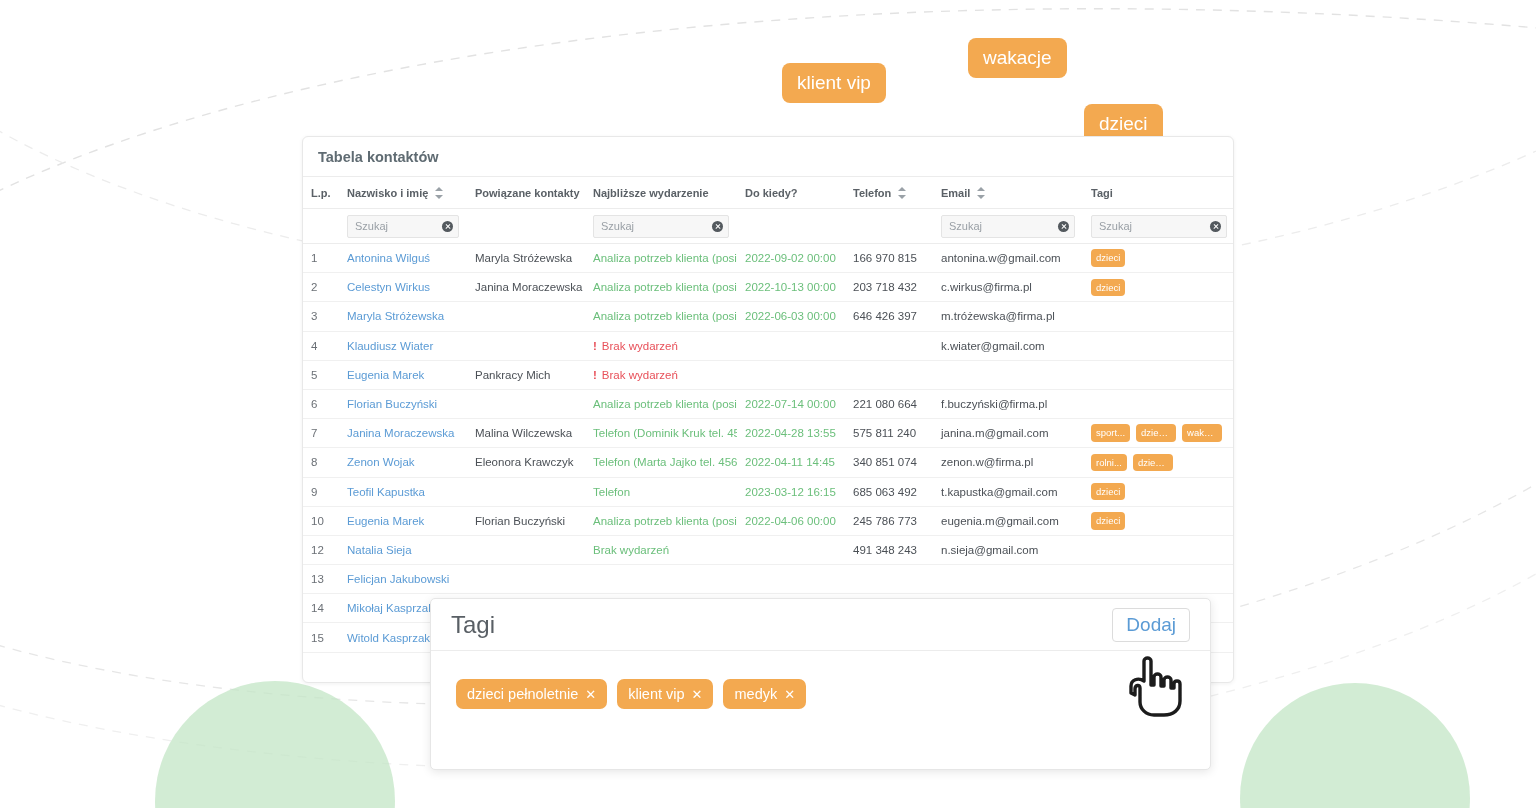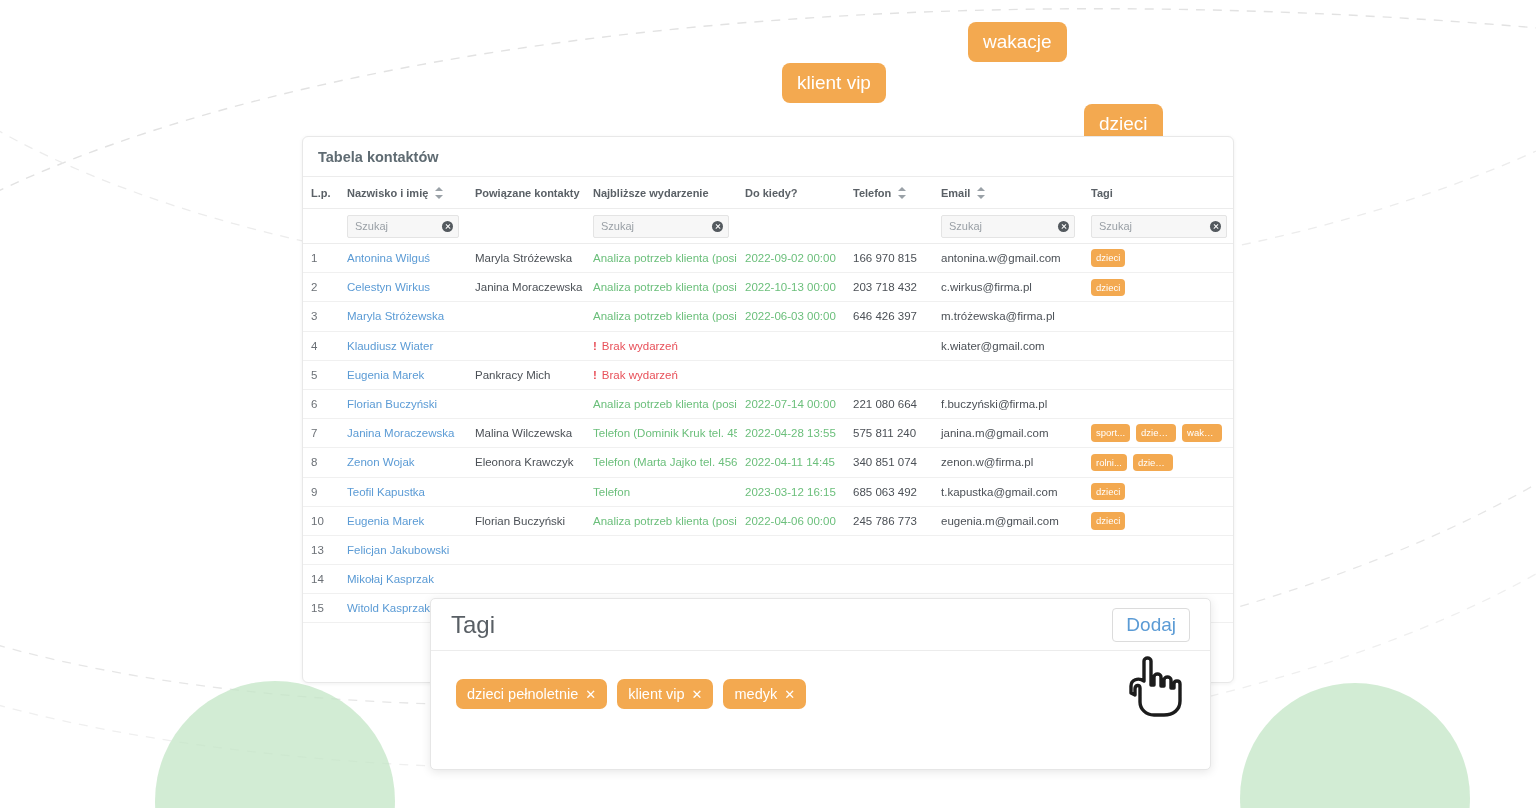--- a/index.html
+++ b/index.html
@@ -84,21 +84,21 @@
     max-width:40px; overflow:hidden; text-overflow:ellipsis; white-space:nowrap;
     display:inline-block;
   }
 
   
   .float-tag {
     position:absolute; background:#f3a950; color:#fff;
     border-radius:8px; font-size:19px; padding:9px 15px; white-space:nowrap;
   }
   #ft0 { left:782px; top:63px; }
-  #ft1 { left:968px; top:22px; }
+  #ft1 { left:968px; top:38px; }
   #ft2 { left:1084px; top:104px; }
 
   
   .modal {
     position:absolute; left:430px; top:598px; width:781px; height:172px;
     background:#fff; border:1px solid #e6e6e6; border-radius:5px;
     box-shadow:0 2px 10px rgba(0,0,0,.10);
     overflow:hidden;
   }
   .modal-head {
@@ -361,20 +361,32 @@
             <td class="c-name">Eugenia Marek</td>
             <td class="c-rel">Florian Buczyński</td>
             <td class="c-green">Analiza potrzeb klienta (posiada</td>
             <td class="c-green">2022-04-06 00:00</td>
             <td class="">245 786 773</td>
             <td class="">eugenia.m@gmail.com</td>
             <td>
               <div class="tagcell">
                 <span class="pill">dzieci</span>
               </div>
+            </td>
+          </tr>
+          <tr>
+            <td class="c-idx">12</td>
+            <td class="c-name">Natalia Sieja</td>
+            <td class="c-rel"></td>
+            <td class="c-green">Brak wydarzeń</td>
+            <td class="c-green"></td>
+            <td class="">491 348 243</td>
+            <td class="">n.sieja@gmail.com</td>
+            <td>
+              <div class="tagcell"></div>
             </td>
           </tr>
           <tr>
             <td class="c-idx">13</td>
             <td class="c-name">Felicjan Jakubowski</td>
             <td class="c-rel"></td>
             <td class="c-green"></td>
             <td class="c-green"></td>
             <td class=""></td>
             <td class=""></td>

